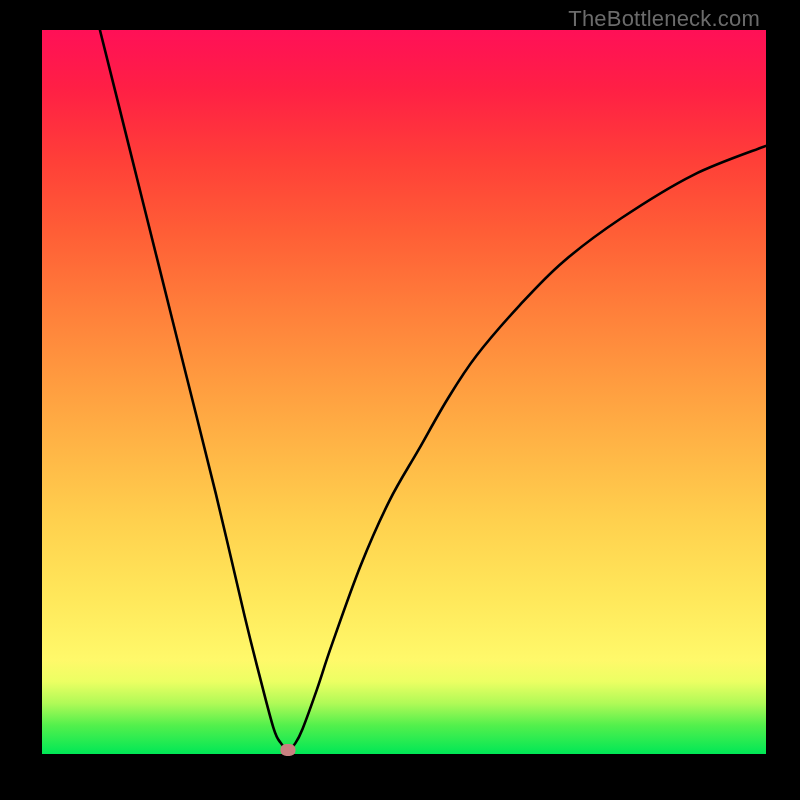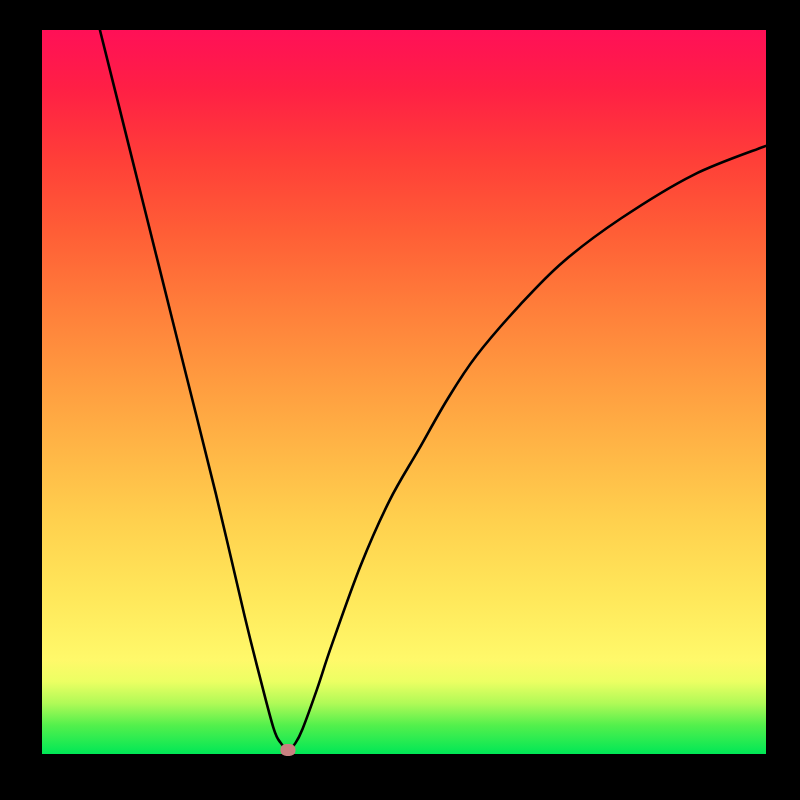--- a/index.html
+++ b/index.html
@@ -64,20 +64,21 @@
     background: #c98080;
     border-radius: 6px / 5px;
     transform: translate(-50%, -50%);
   }
 </style>
 </head>
 <body>
 
 <div class="frame">
 
+  <div class="watermark">TheBottleneck.com</div>
 
   <div class="plot-area">
     <svg class="curve" viewBox="0 0 724 724" preserveAspectRatio="none">
       <path id="curve-path" fill="none" stroke="#000" stroke-width="2.6" stroke-linecap="round" stroke-linejoin="round" d="M 57.92 0.00 C 62.75 19.31, 77.23 77.23, 86.88 115.84 C 96.53 154.45, 106.19 193.07, 115.84 231.68 C 125.49 270.29, 135.15 308.91, 144.80 347.52 C 154.45 386.13, 164.11 423.54, 173.76 463.36 C 183.41 503.18, 195.48 556.27, 202.72 586.44 C 209.96 616.61, 212.37 625.66, 217.20 644.36 C 222.03 663.06, 228.06 687.20, 231.68 698.66 C 235.30 710.12, 236.51 709.52, 238.92 713.14 C 241.33 716.76, 243.75 720.38, 246.16 720.38 C 248.57 720.38, 250.99 716.76, 253.40 713.14 C 255.81 709.52, 257.02 707.71, 260.64 698.66 C 264.26 689.61, 270.29 672.72, 275.12 658.84 C 279.95 644.96, 282.36 635.91, 289.60 615.40 C 296.84 594.89, 308.91 559.89, 318.56 535.76 C 328.21 511.63, 337.87 489.91, 347.52 470.60 C 357.17 451.29, 366.83 436.81, 376.48 419.92 C 386.13 403.03, 395.79 384.93, 405.44 369.24 C 415.09 353.55, 422.33 341.49, 434.40 325.80 C 446.47 310.11, 463.36 290.81, 477.84 275.12 C 492.32 259.43, 504.39 246.16, 521.28 231.68 C 538.17 217.20, 557.48 202.72, 579.20 188.24 C 600.92 173.76, 627.47 156.87, 651.60 144.80 C 675.73 132.73, 711.93 120.67, 724.00 115.84"></path>
     </svg>
     <div id="min-marker" class="min-marker" style="left: 246.16px; top: 720.38px;"></div>
   </div>
 
 </div>
 

